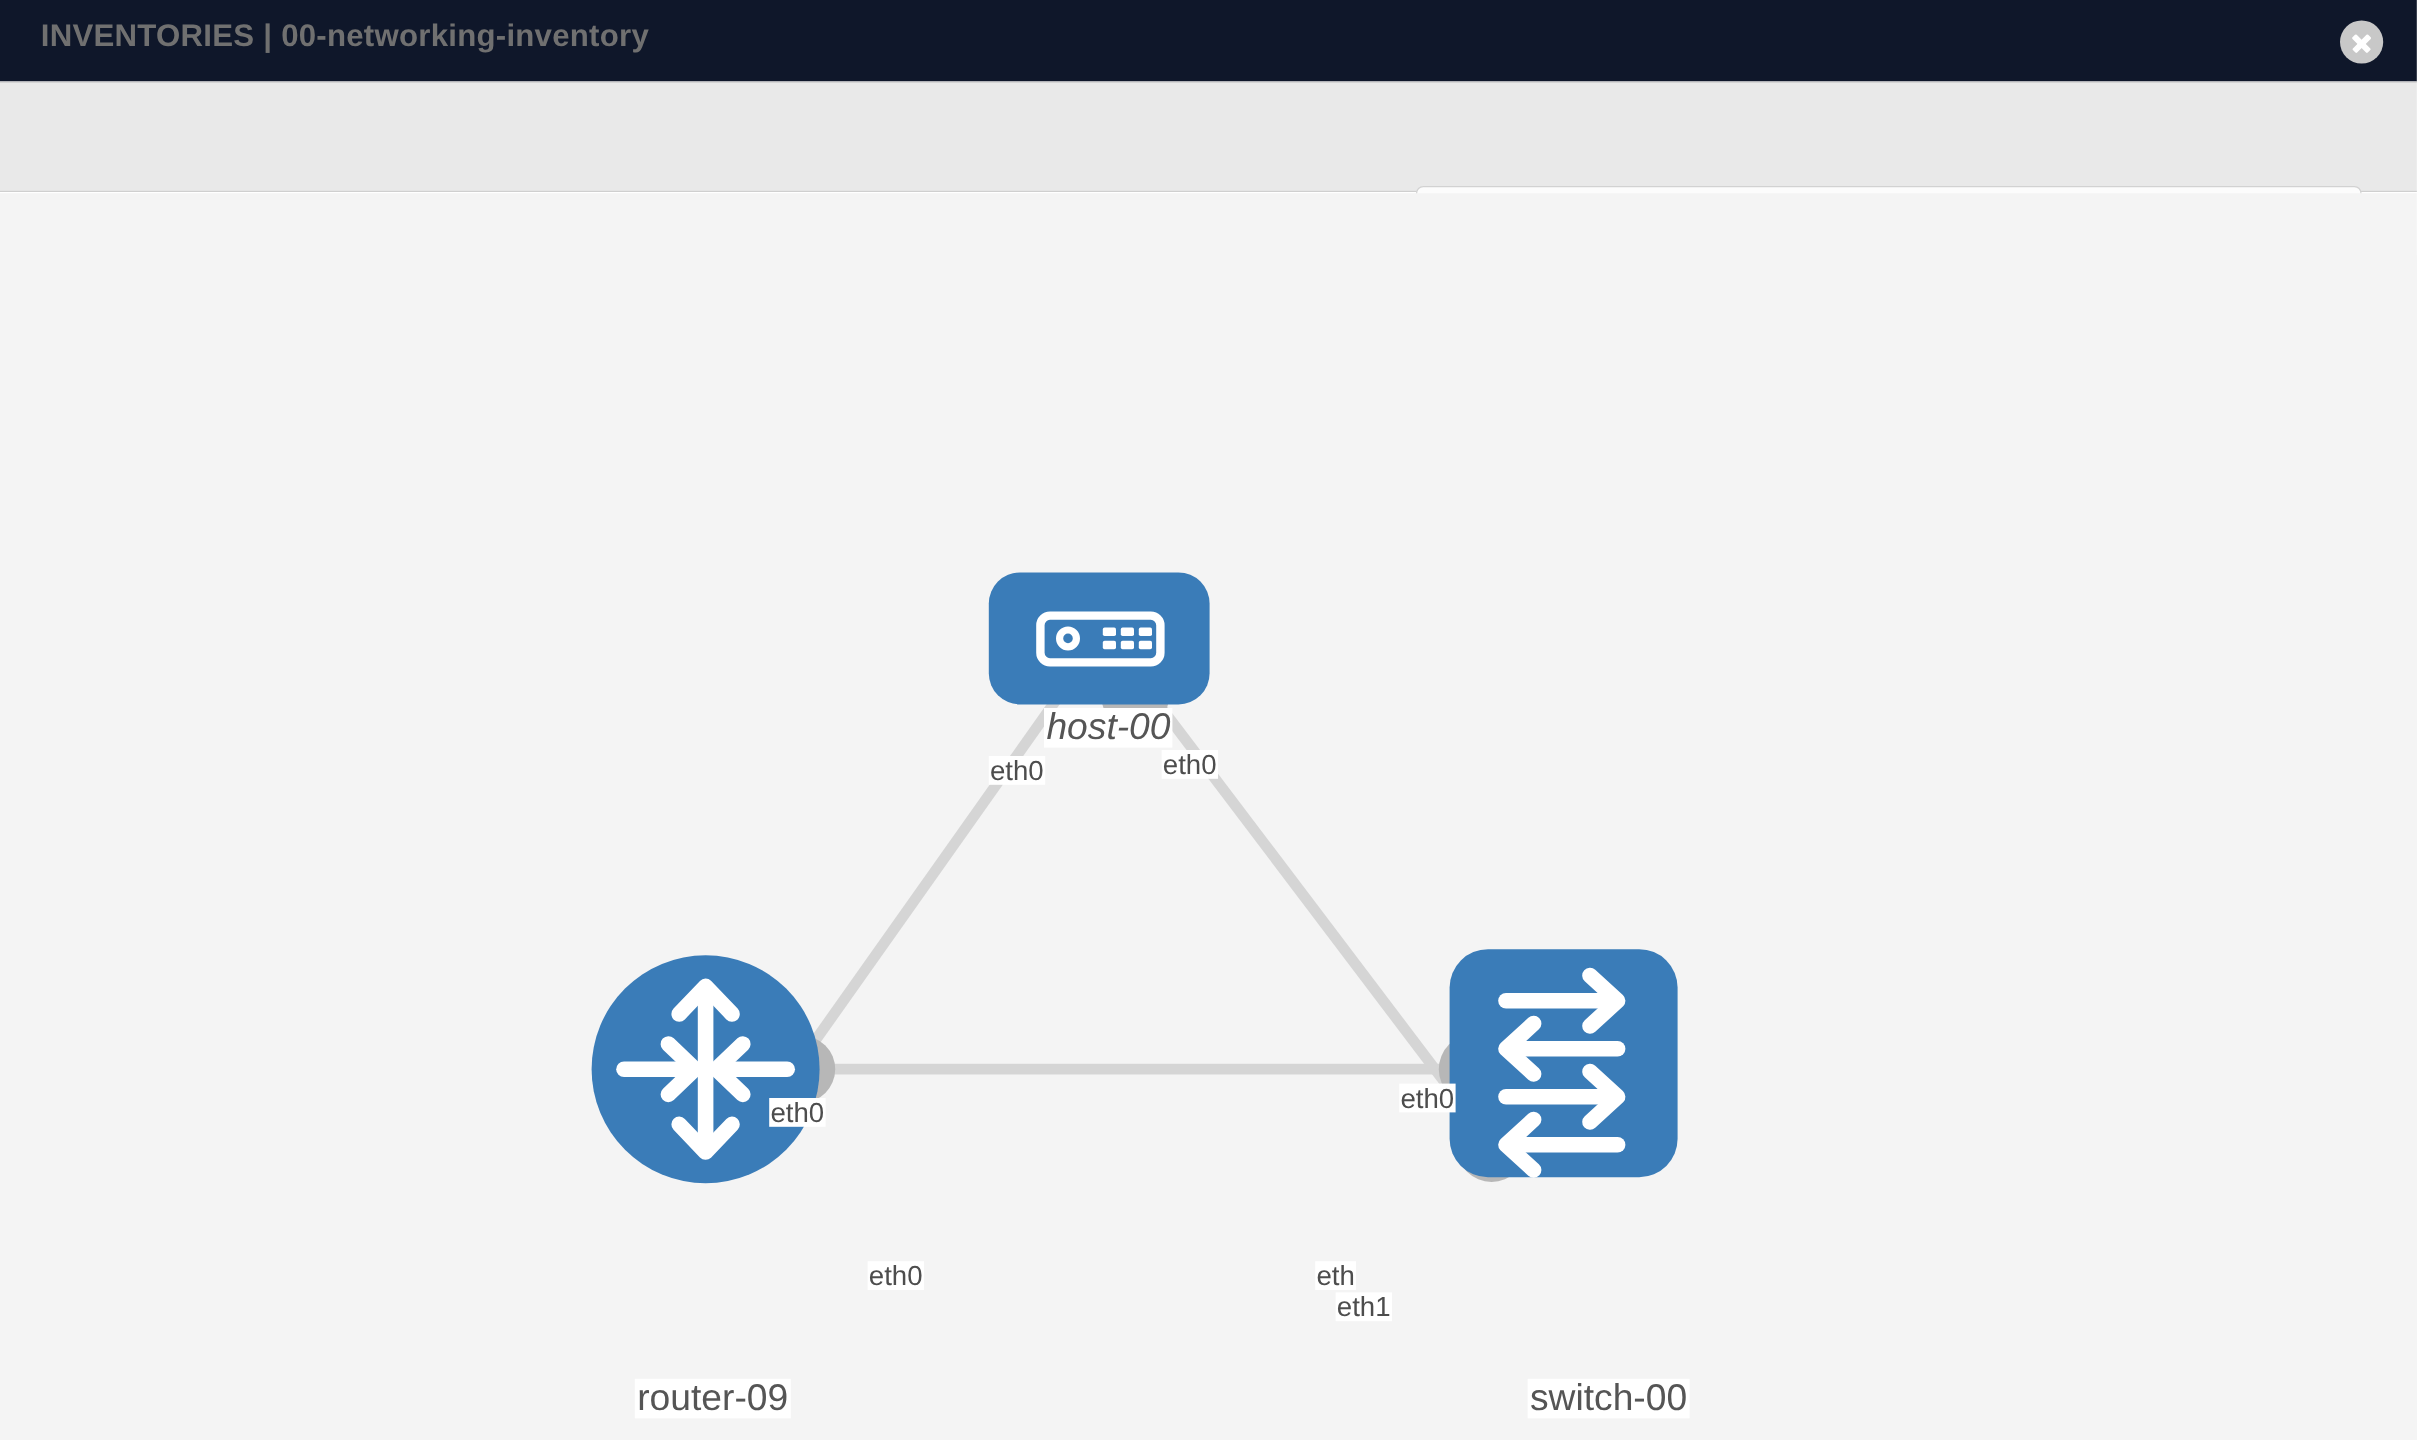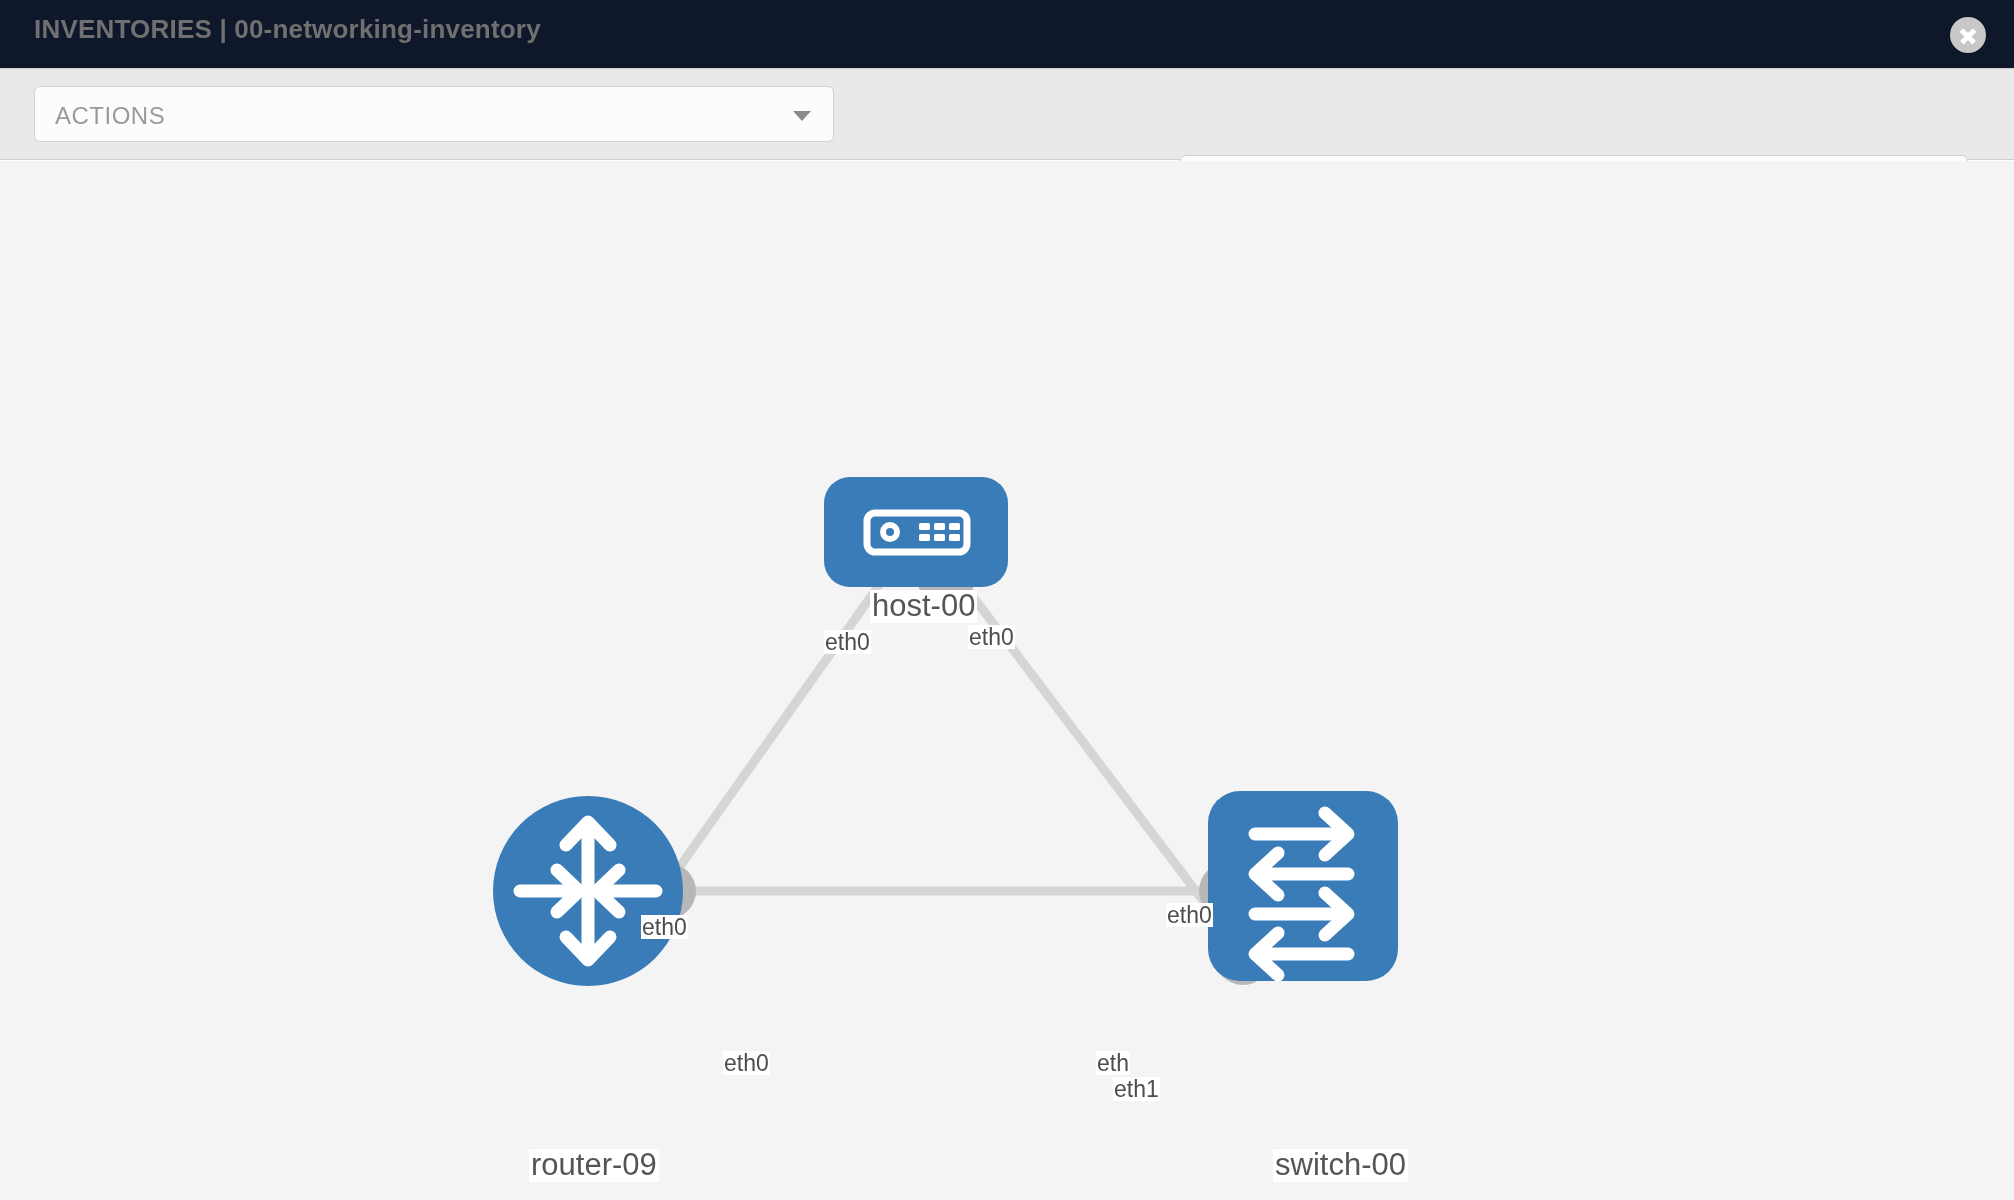--- a/index.html
+++ b/index.html
@@ -119,24 +119,20 @@
 </head>
 <body>
 
 <div class="header">
   <div class="page-title">INVENTORIES | 00-networking-inventory</div>
   <div class="close-btn"></div>
 </div>
 
 <div class="toolbar">
 
-  <div class="actions-select">
-    <span class="label">ACTIONS</span>
-    <span class="caret"></span>
-  </div>
 
   <span class="tool-icon icon-wrench">
     <svg width="40" height="40" viewBox="0 0 24 24" aria-hidden="true">
       <path fill="#8b9099" d="M17.1 2.6a6 6 0 0 0-5.3 9.0L3.3 20.1a1.8 1.8 0 0 0 2.6 2.6l8.5-8.5a6 6 0 0 0 7.6-7.4l-3.1 3.1-2.9-.6-.6-2.9 3.1-3.1a6 6 0 0 0-1.4-.7z"></path>
     </svg>
   </span>
 
   <span class="tool-icon icon-key">
     <svg width="40" height="40" viewBox="0 0 24 24" aria-hidden="true">
       <path fill="#8b9099" d="M8.2 2.4a5.6 5.6 0 1 0 3.6 9.9l1.5 1.5 1.4-1.4 1.5 1.5 1.3-1.3 1.5 1.5 1.4-1.4 1.5 1.5 1.3-1.3-8.2-8.2A5.6 5.6 0 0 0 8.2 2.4zm-.4 2.6a3 3 0 1 1 0 6.1 3 3 0 0 1 0-6.1z"></path>
@@ -225,17 +221,17 @@
   </svg>
 
   <span class="edge-label" style="left:824px; top:445px;">eth0</span>
   <span class="edge-label" style="left:968px; top:440px;">eth0</span>
   <span class="edge-label" style="left:641px; top:730px;">eth0</span>
   <span class="edge-label" style="left:1166px; top:718px;">eth0</span>
   <span class="edge-label" style="left:723px; top:866px;">eth0</span>
   <span class="edge-label" style="left:1096px; top:866px;">eth</span>
   <span class="edge-label" style="left:1113px; top:892px;text-align:center;">eth1</span>
 
-  <span class="node-label" style="left:870px; top:429px;">host-00</span>
+  <span class="node-label" style="left:870px; top:429px;font-style:italic;">host-00</span>
   <span class="node-label" style="left:529px; top:988px;">router-09</span>
   <span class="node-label" style="left:1245px; top:988px;margin-left:28px;">switch-00</span>
 
 </div>
 
 </body></html>

